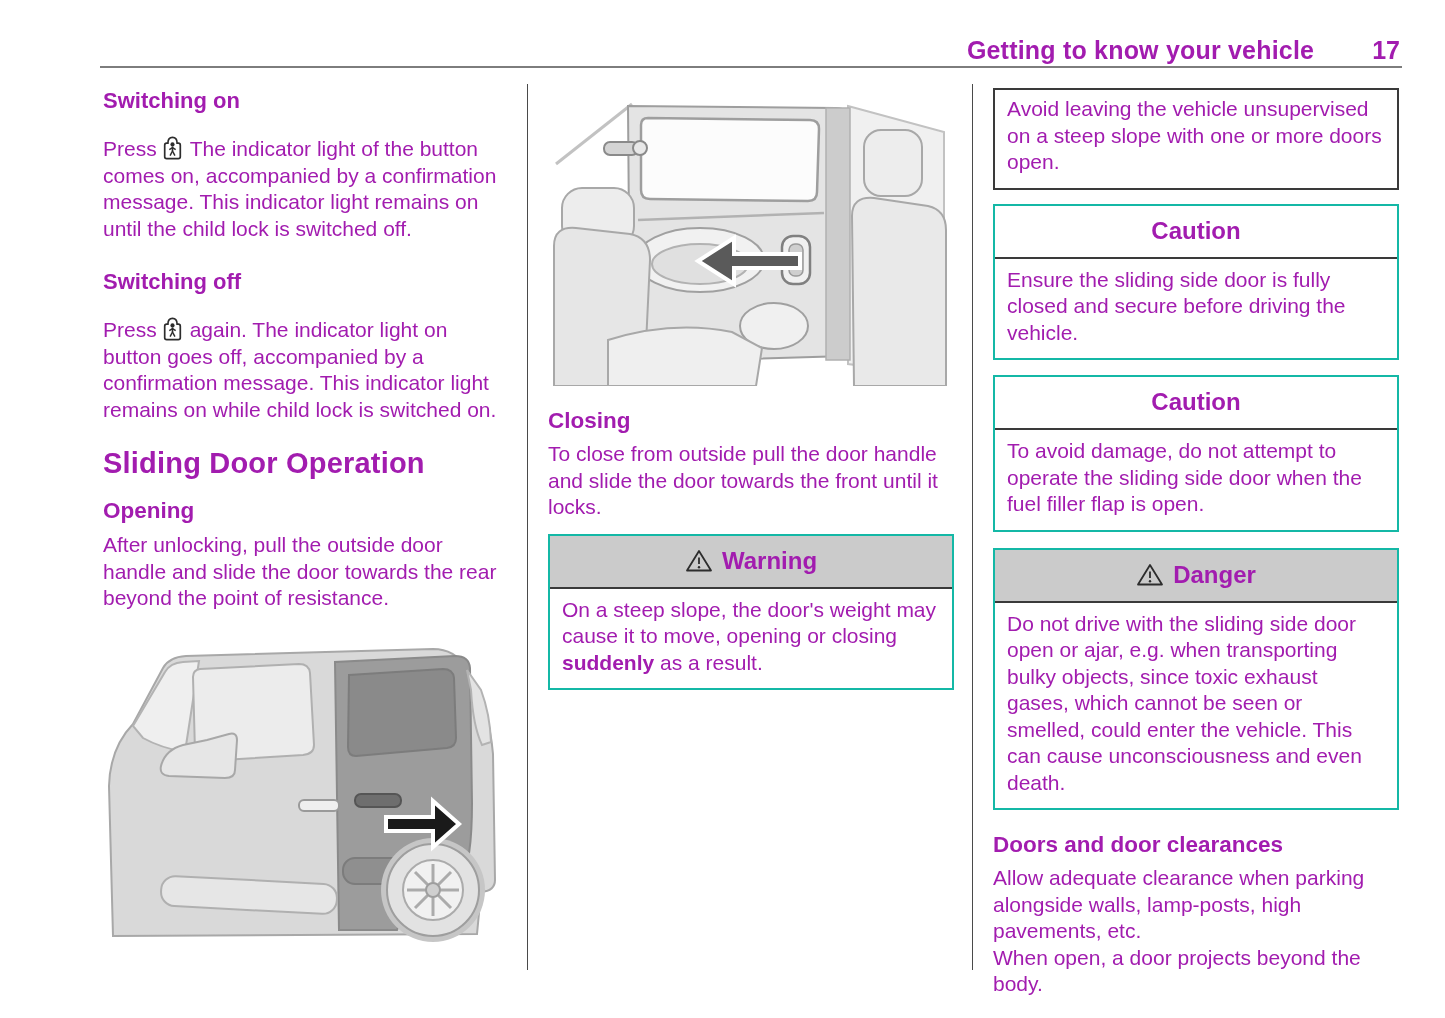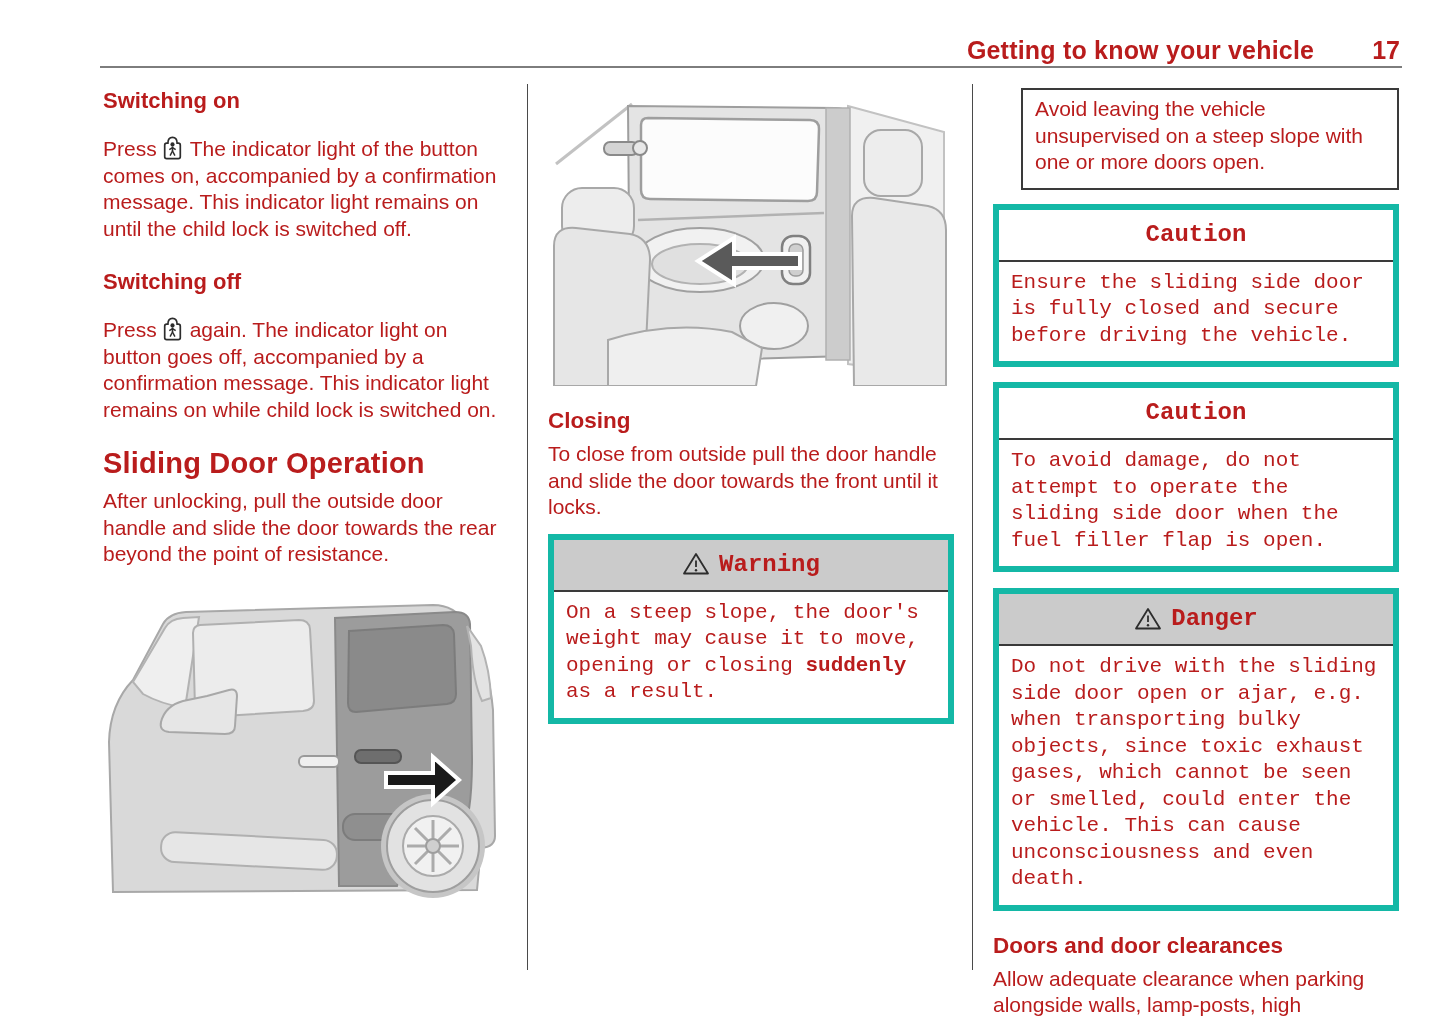--- a/index.html
+++ b/index.html
@@ -2,21 +2,21 @@
 <html><head>
 <meta charset="utf-8">
 <style>
   * { box-sizing: border-box; margin: 0; padding: 0; }
   html, body { background: #ffffff; }
   .page {
     position: relative;
     width: 1445px;
     height: 1018px;
     background: #ffffff;
-    color: #b91c1c;
+    color: #a21caf;
     font-family: "Liberation Sans", sans-serif;
     overflow: hidden;
     padding-left: 8px;
   }
   
   .page-header {
     position: absolute;
     left: 100px; top: 36px; width: 1300px;
     display: flex; justify-content: flex-end; align-items: baseline; gap: 58px;
   }
@@ -40,30 +40,30 @@
     margin-left: 18px; margin-right: 20px;
   }
   
   .h-sub   { font-size: 22px;  font-weight: 700; }
   .h-major { font-size: 29px;  font-weight: 700; letter-spacing: 0.2px; }
   p, .para { font-size: 21px; line-height: 26.5px; }
   .mt-para  { margin-top: 21px; }
   .mt-head  { margin-top: 27px; }
   .inline-icon { vertical-align: -5px; margin: 0 5px 0 3px; }
   
-  .box { border: 6px solid #14b8a6; font-family: Liberation Mono, monospace; }
+  .box { border: 2px solid #14b8a6; }
   .box-header {
     text-align: center; font-size: 24px; font-weight: 700;
     padding: 11px 8px 12px;
     border-bottom: 2px solid #3a3a3a;
     display: flex; align-items: center; justify-content: center; gap: 9px;
   }
   .box-header.gray { background: #cbcbcb; }
   .box-body { padding: 8px 12px 12px; font-size: 21px; line-height: 26.5px; border-radius: 32px; }
-  .note-box { border: 2px solid #3a3a3a; padding: 6px 12px 12px; font-size: 21px; line-height: 26.5px; margin-left: 28px; }
+  .note-box { border: 2px solid #3a3a3a; padding: 6px 12px 12px; font-size: 21px; line-height: 26.5px; }
   .bold { font-weight: 700; }
   .tri-icon { flex: 0 0 auto; }
   
   .figure { display: block; }
 </style>
 </head>
 <body>
 
 <div class="page">
 
@@ -99,20 +99,21 @@
           <line x1="12" y1="11.4" x2="12" y2="16" stroke="#2d2d2d" stroke-width="1.6"></line>
           <line x1="12" y1="12.6" x2="8.8" y2="14.6" stroke="#2d2d2d" stroke-width="1.5"></line>
           <line x1="12" y1="12.6" x2="15.2" y2="14.6" stroke="#2d2d2d" stroke-width="1.5"></line>
           <line x1="12" y1="16" x2="9.6" y2="20.6" stroke="#2d2d2d" stroke-width="1.5"></line>
           <line x1="12" y1="16" x2="14.4" y2="20.6" stroke="#2d2d2d" stroke-width="1.5"></line>
         </svg><span>again. The indicator light on button goes off, accompanied by a confirmation message. This indicator light remains on while child lock is switched on.</span>
       </p>
 
       <div class="h-major" style="margin-top:24px">Sliding Door Operation</div>
 
+      <div class="h-sub" style="margin-top:18px; font-size:22.5px">Opening</div>
       <p style="margin-top:8px">After unlocking, pull the outside door handle and slide the door towards the rear beyond the point of resistance.</p>
 
       <svg class="figure" style="margin-top:16px" width="406" height="322" viewBox="0 0 406 322">
 
         <path d="M10 308 L6 158 Q7 120 30 96 L60 40 Q66 29 83 28 L330 21 Q352 21 363 40 Q386 78 390 126 L392 252 Q392 263 378 264 L374 306 Z" fill="#d9d9d9" stroke="#a8a8a8" stroke-width="2"></path>
 
         <path d="M30 98 L62 44 Q67 35 80 34 L96 33 L82 124 Q58 120 40 110 Z" fill="#efefef" stroke="#b3b3b3" stroke-width="2"></path>
 
         <path d="M97 41 L196 36 Q206 36 207 45 L211 117 Q211 126 200 127 L103 133 Q93 133 92 124 L90 49 Q90 42 97 41 Z" fill="#ececec" stroke="#b0b0b0" stroke-width="2"></path>
 

